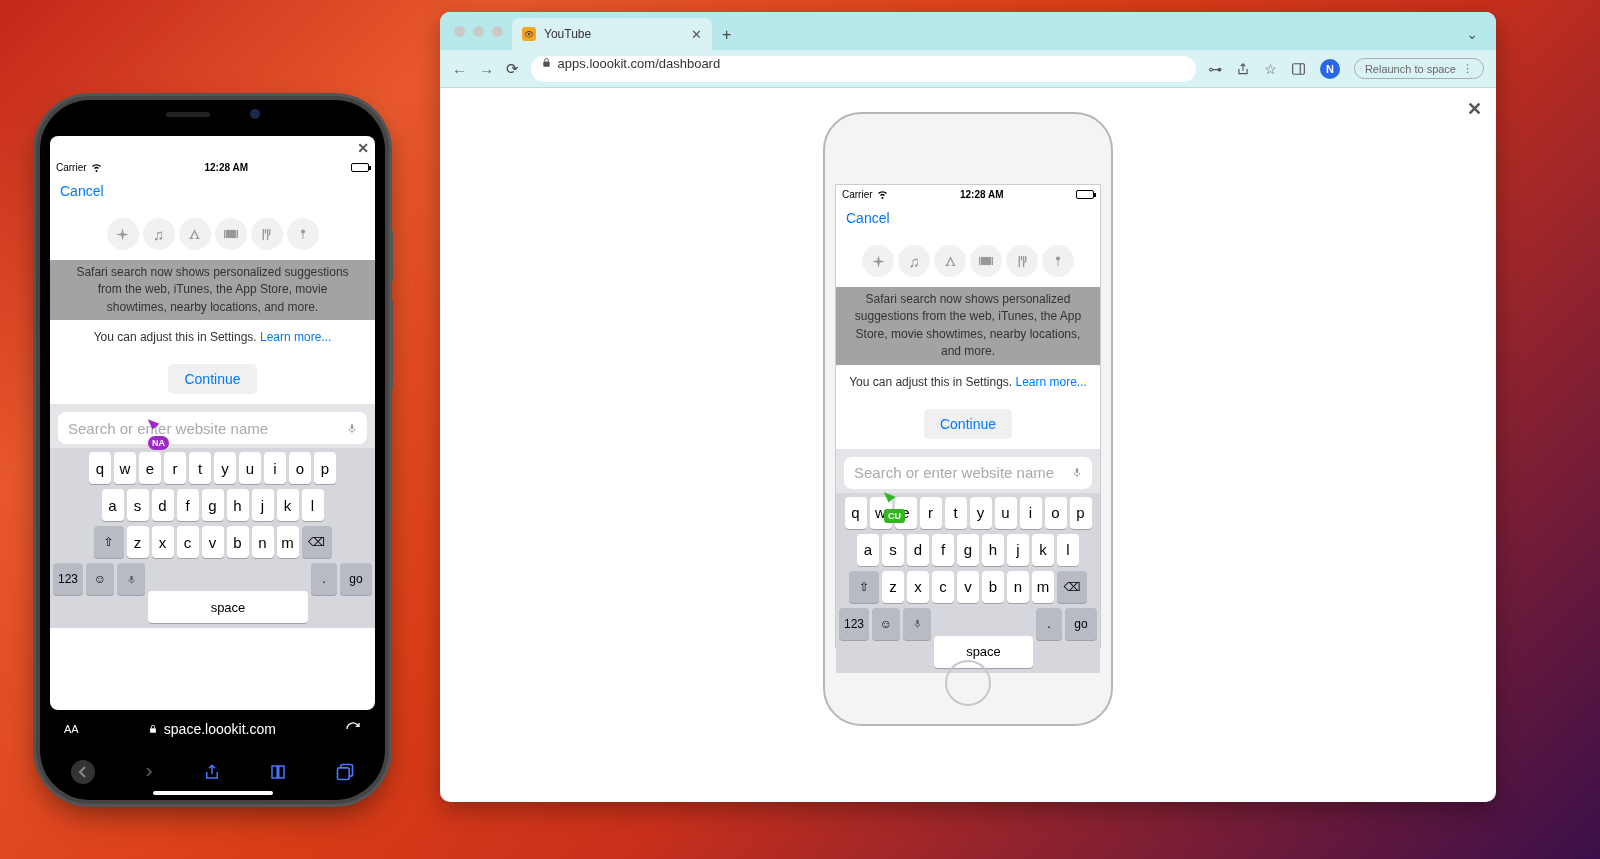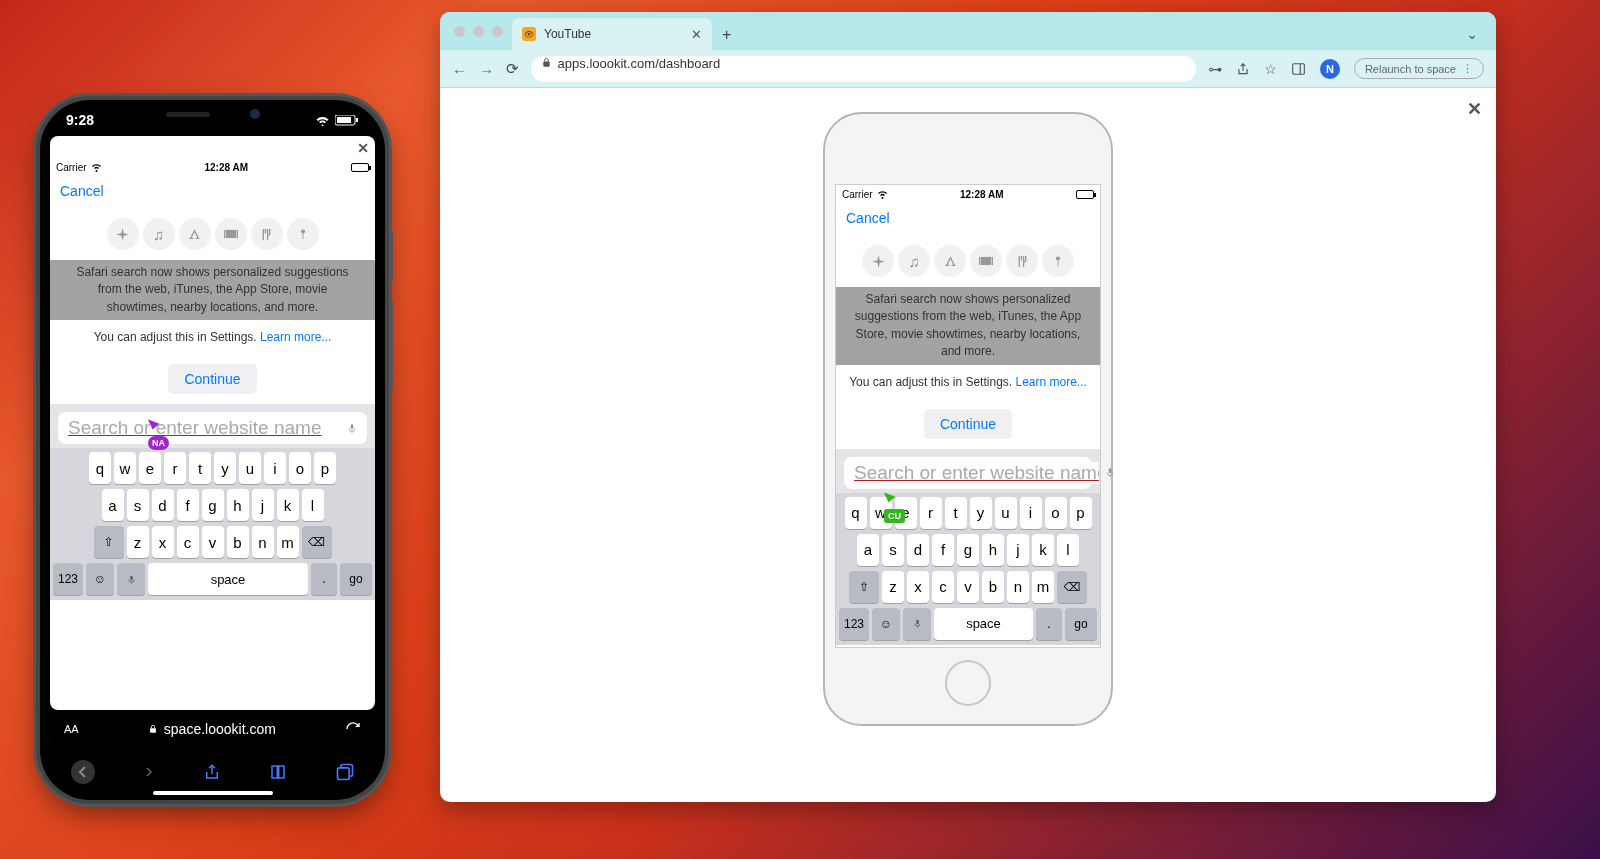--- a/index.html
+++ b/index.html
@@ -151,32 +151,32 @@
   }
   .descr { padding:4px 18px; text-align:center; font-size:12px; color:#333; line-height:1.45; background:#a3a3a3;}
   .settings-line { text-align:center; font-size:12px; color:#333; padding:10px 4px; background:#fff;}
   .settings-line a { color:#007aff; text-decoration:none;}
   .continue-btn { display:block; margin:10px auto; background:#f0f0f2; color:#007aff; font-size:14px; border:none; padding:7px 16px; border-radius:5px;}
   .search-wrap { background:#e4e5e9; padding:8px 8px 4px;}
   .search-field {
     background:#fff; border-radius:8px; height:32px;
     display:flex; align-items:center; padding:0 10px; gap:6px;
   }
-  .search-field input { border:none; outline:none; flex:1; font-size:19px; color:#b91c1c;text-decoration:underline;}
+  .search-field input { border:none; outline:none; flex:1; font-size:15px; color:#b91c1c;}
   .search-field input::placeholder { color:#a9a9af;}
   .search-field .mic { color:#999;}
   .keyboard { background:#d5d7dc; padding:4px 3px 5px; display:flex; flex-direction:column; gap:5px;}
   .krow { display:flex; gap:3px; justify-content:center;}
   .key {
     background:#fff; border-radius:4px; min-width:22px; height:32px;
     display:flex; align-items:center; justify-content:center;
     font-size:15px; color:#000; box-shadow:0 1px 0 rgba(0,0,0,.25);
   }
   .key.fn { background:#b8bbc3; font-size:12px;}
-  .key.wide { flex:1;}
+  .key.wide { flex:1;margin-top:28px;}
   .krow.r3 { padding:0 2px;}
   .cursor-pointer {
     display:inline-block; width:0;height:0;
     border-left:3px solid transparent; border-right:6px solid transparent;
     border-bottom:11px solid; transform:rotate(-40deg);
   }
   .cursor-badge {
     font-size:9px; font-weight:700; color:#fff; padding:2px 4px; border-radius:3px;
     display:inline-block; margin-top:2px;
   }
@@ -184,37 +184,20 @@
 
   svg { display:block;}
 </style>
 </head>
 <body>
 
 <div class="phone-shell">
   <div class="notch">
     <div class="spk"></div>
       <div class="cam"></div>
-  </div>
-  <div class="phone-statusbar">
-    <span>9:28</span>
-    <span class="right">
-      <span>
-        <svg width="15" height="11" viewBox="0 0 15 11">
-            <path d="M7.5 9.5a1 1 0 100 2 1 1 0 000-2zM4 7a5 5 0 017 0l-1.3 1.3a3.2 3.2 0 00-4.4 0zM1.5 4.5a8.5 8.5 0 0112 0L12 6a6.4 6.4 0 00-9 0z" fill="#fff"></path>
-          </svg>
-      </span>
-      <span>
-        <svg width="24" height="11">
-            <rect x="0" y="0" width="20" height="10" rx="2" fill="none" stroke="#fff"></rect>
-            <rect x="2" y="2" width="14" height="6" fill="#fff"></rect>
-            <rect x="21" y="3" width="2" height="4" fill="#fff"></rect>
-          </svg>
-      </span>
-    </span>
   </div>
 
   <div class="phone-tab-hint">
     <span>⌄</span>
   </div>
 
   <div class="phone-content-area">
 
     <div style="position:absolute;right:6px;top:4px;color:#555;font-size:14px;font-weight:bold;">✕</div>
 

